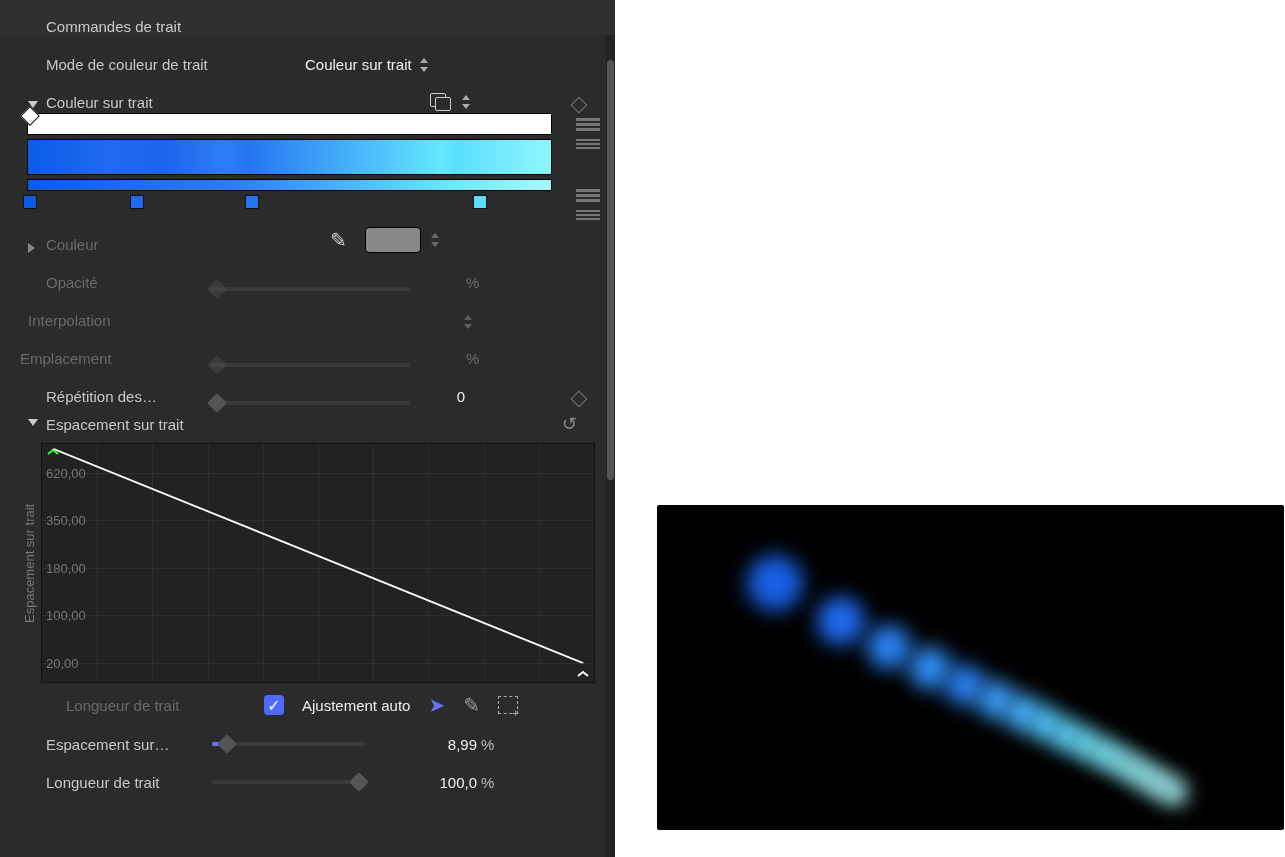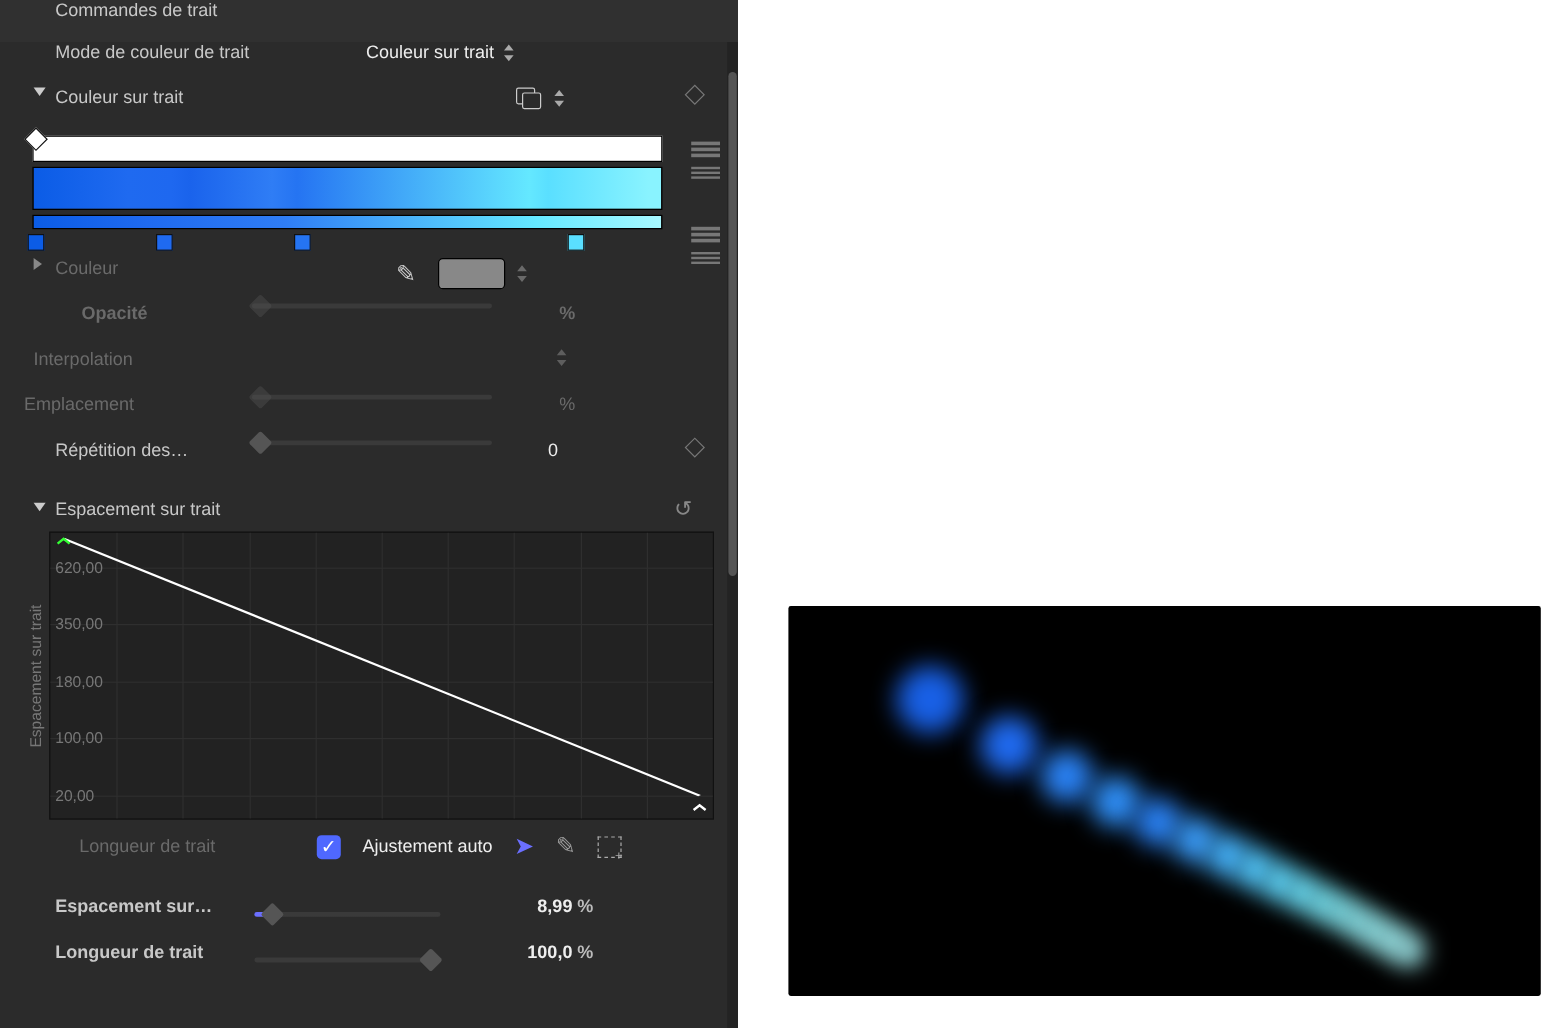--- a/index.html
+++ b/index.html
@@ -1,20 +1,20 @@
 <!DOCTYPE html>
 <html><head>
 <meta charset="utf-8">
 <style>
   * { box-sizing: border-box; margin: 0; padding: 0; font-family: -apple-system, "Helvetica Neue", Arial, sans-serif; }
   body { background: #fff; width: 1285px; height: 857px; display: flex; }
   .panel { width: 615px; height: 857px; background: #2b2b2b; color: #ccc; font-size: 15px; position: relative; overflow: hidden; }
   .scrollbar { position: absolute; right: 0; top: 0; width: 9px; height: 857px; background: #232323; }
   .scrollbar-thumb { position: absolute; right: 1px; top: 60px; width: 7px; height: 420px; background: #555; border-radius: 4px; }
-  .row { display: flex; align-items: flex-start; height: 38px; padding-left: 20px; position: relative; }
+  .row { display: flex; align-items: flex-end; height: 38px; padding-left: 20px; position: relative; }
   .row.header { padding-left: 46px; background: #303030; height: 35px;}
   .arrow { position: absolute; left: 28px; width: 10px; height: 10px; cursor: pointer; }
   .arrow.down::before { content:""; display:block; border-left:5px solid transparent; border-right:5px solid transparent; border-top:7px solid #ccc;}
   .arrow.right::before { content:""; display:block; border-top:5px solid transparent; border-bottom:5px solid transparent; border-left:7px solid #888;}
   .label { flex: 0 0 190px; color: #c8c8c8; }
   .label.dim { color: #6a6a6a; }
   .select { color: #eee; display:flex; align-items:center; gap:8px; cursor:pointer; position:absolute; left:305px;}
   .updown { width:8px; height:14px; position:relative; }
   .updown::before{content:"";position:absolute;top:0;left:0;border-left:4px solid transparent;border-right:4px solid transparent;border-bottom:5px solid #aaa;}
   .updown::after{content:"";position:absolute;bottom:0;left:0;border-left:4px solid transparent;border-right:4px solid transparent;border-top:5px solid #aaa;}
@@ -54,21 +54,21 @@
   .grid-h{position:absolute;left:0;right:0;height:1px;background:#2f2f2f;}
   .ytick{position:absolute;left:4px;font-size:13px;color:#777;transform:translateY(-50%);}
   .curve-line{position:absolute;left:0;top:0;width:100%;height:100%;}
   .toolbar { display:flex; align-items:center; gap:18px; padding:10px 20px 8px 46px; }
   .toolbar .xlabel{color:#6a6a6a; flex:0 0 180px;}
   .checkbox { width:20px; height:20px; background:#4f68ff; border-radius:4px; display:flex; align-items:center; justify-content:center; color:#fff; font-size:16px;}
   .ptr-icon{color:#6b6fff;font-size:20px;}
   .pencil-icon{color:#999;font-size:20px;}
   .box-icon{width:20px;height:18px;border:1px dashed #aaa;position:relative;}
   .box-icon::after{content:"+";position:absolute;right:-2px;bottom:-6px;font-size:11px;color:#aaa;}
-  .bottom-row{display:flex;align-items:flex-end;height:38px;padding-left:46px;font-weight:bold;}
+  .bottom-row{display:flex;align-items:center;height:38px;padding-left:46px;}
   .bottom-row .label{flex:0 0 162px;}
   .bottom-row .slider-track{max-width:155px;margin-left:4px;}
   .preview-side{flex:1;position:relative;}
   .preview{position:absolute;left:42px;top:505px;width:627px;height:325px;background:#000;border-radius:2px;overflow:hidden;}
   .dot{position:absolute;border-radius:50%;filter:blur(10px);}
 </style>
 </head>
 <body>
 
 <div class="panel">
@@ -140,21 +140,21 @@
   <div class="row" style="margin-top:24px;padding-left:46px;">
     <span class="arrow right"></span>
     <span class="label dim">Couleur</span>
     <div style="position:absolute;left:330px;display:flex;align-items:center;">
       <span class="eyedrop">✎</span>
       <div class="colorwell"></div>
       <span class="updown" style="margin-left:10px;opacity:.5;"></span>
     </div>
   </div>
 
-  <div class="row" style="padding-left:68px;font-weight:bold;">
+  <div class="row" style="padding-left:46px;">
     <span class="label dim">Opacité</span>
     <div style="position:absolute;left:210px;width:200px;">
         <div class="slider-track">
           <div class="slider-thumb" style="left:0;opacity:.4;"></div>
         </div>
       </div>
     <span class="unit" style="position:absolute;left:462px;color:#6a6a6a;">%</span>
   </div>
 
   <div class="row" style="padding-left:28px;">

